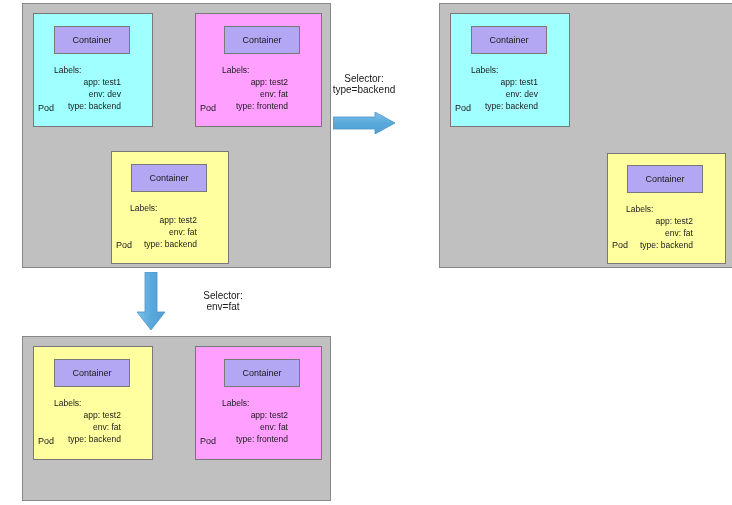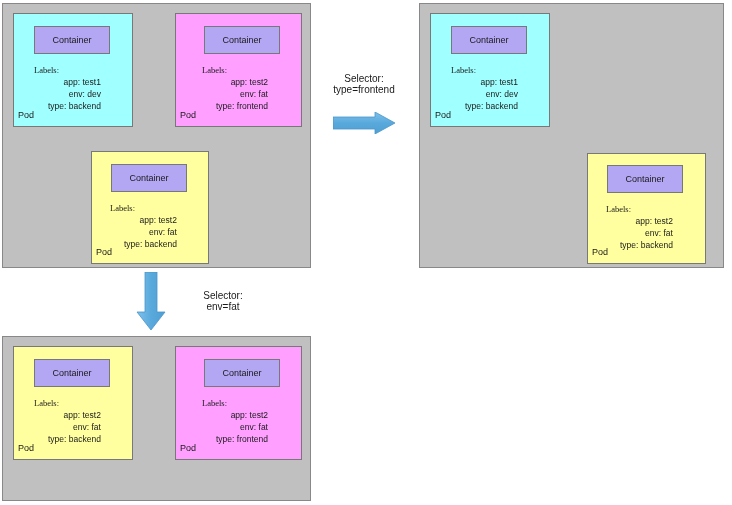--- a/index.html
+++ b/index.html
@@ -19,39 +19,40 @@
     left: 0; top: 0;
     width: 732px;
     height: 505px;
   }
   
   .panel {
     position: absolute;
     background: #c0c0c0;
     border: 1px solid #888888;
     box-sizing: border-box;
+    margin-left: 20px;
   }
   #panel-source   { left: 2px;   top: 3px;   width: 309px; height: 265px; }
   #panel-backend  { left: 419px; top: 3px;   width: 305px; height: 265px; }
   #panel-envfat   { left: 2px;   top: 336px; width: 309px; height: 165px; }
 
   
   .pod {
     position: absolute;
     box-sizing: border-box;
     border: 1px solid #787878;
   }
   .pod.cyan   { background: #a0ffff; }
   .pod.pink   { background: #ff9fff; }
   .pod.yellow { background: #ffff9f; }
 
   .pod-label {
     position: absolute;
     left: 4px;
-    bottom: 5px;
+    bottom: 12px;
     font-size: 9px;
     color: #1a1a1a;
     line-height: 11px;
     white-space: nowrap;
   }
 
   
   .container-box {
     position: absolute;
     background: #b3a6f2;
@@ -65,21 +66,21 @@
   }
 
   
   .labels {
     position: absolute;
     font-size: 8.5px;
     color: #1a1a1a;
     line-height: 12px;
     white-space: nowrap;
   }
-  .labels .lbl-title { display: block; font-family: Liberation Serif, serif; }
+  .labels .lbl-title { display: block; }
   .labels .lbl-item  { display: block; padding-left: 14px; text-align: right; }
 
   
   .arrow-right {
     position: absolute;
     width: 62px;
     height: 22px;
   }
   .arrow-down {
     position: absolute;
@@ -198,21 +199,21 @@
         <span class="lbl-item">app: test2</span>
         <span class="lbl-item">env: fat</span>
         <span class="lbl-item">type: frontend</span>
       </div>
       <div class="pod-label">Pod</div>
     </div>
   </div>
 
   <div class="selector-caption" style="left:326px; top:73px; width:76px;">
     <span>Selector:</span>
-    <span>type=frontend</span>
+    <span>type=backend</span>
   </div>
 
   <div class="arrow-right" style="left:333px; top:112px;">
     <svg width="62" height="22" viewBox="0 0 62 22" xmlns="http://www.w3.org/2000/svg">
       <defs>
         <linearGradient id="gradRight" x1="0" y1="0" x2="0" y2="1">
           <stop offset="0%" stop-color="#7dc1ec"></stop>
           <stop offset="50%" stop-color="#5aa9dc"></stop>
           <stop offset="100%" stop-color="#4f9fd4"></stop>
         </linearGradient>

